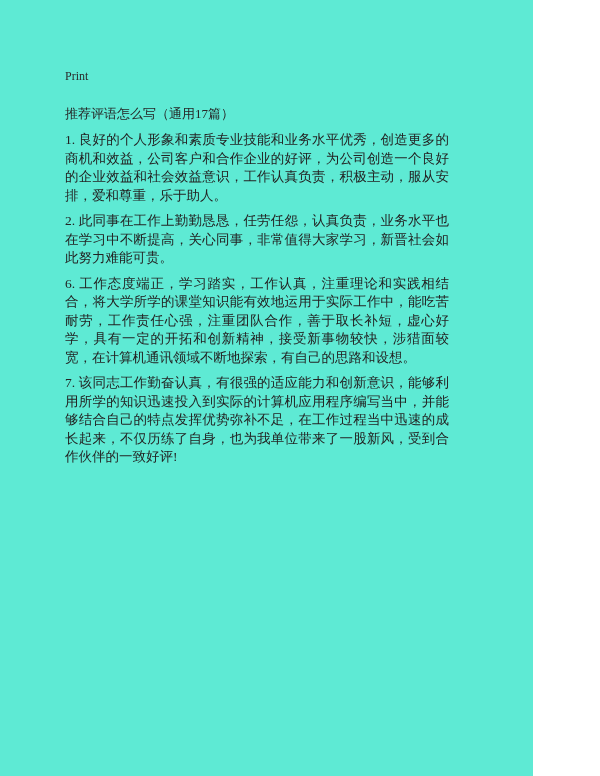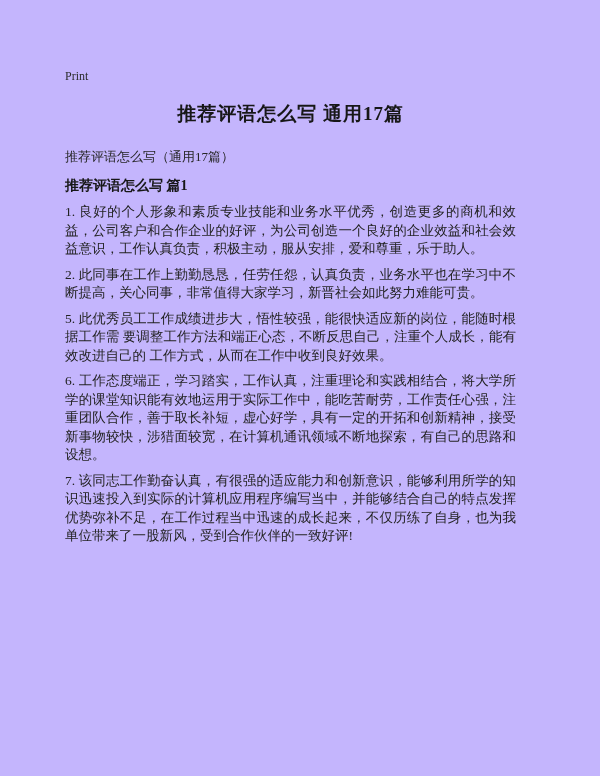--- a/index.html
+++ b/index.html
@@ -6,23 +6,23 @@
   html, body { background: #ffffff; }
   body {
     width: 600px;
     height: 776px;
     margin: 0 auto;
     font-family: "Liberation Serif", serif;
     color: #1f1f1f;
     overflow: hidden;
   }
   .page {
-    width: 600px;
+    width: 533px;
     height: 776px;
-    background: #c4b5fd;
+    background: #5eead4;
     position: relative;
   }
   .content {
     padding: 66px 84px 0 65px; 
   }
   .print-link {
     display: inline-block;
     font-size: 12px;
     color: #2b2b2b;
     cursor: pointer;
@@ -61,28 +61,25 @@
   }
 </style>
 </head>
 <body>
 
 <div class="page">
   <div class="content">
 
     <button class="print-link">Print</button>
 
-    <h1 class="doc-title">推荐评语怎么写 通用17篇</h1>
 
     <div class="doc-subtitle">推荐评语怎么写（通用17篇）</div>
 
-    <h2 class="section-heading">推荐评语怎么写 篇1</h2>
 
     <div class="paragraphs">
       <p>1. 良好的个人形象和素质专业技能和业务水平优秀，创造更多的商机和效益，公司客户和合作企业的好评，为公司创造一个良好的企业效益和社会效益意识，工作认真负责，积极主动，服从安排，爱和尊重，乐于助人。</p>
       <p>2. 此同事在工作上勤勤恳恳，任劳任怨，认真负责，业务水平也在学习中不断提高，关心同事，非常值得大家学习，新晋社会如此努力难能可贵。</p>
-      <p>5. 此优秀员工工作成绩进步大，悟性较强，能很快适应新的岗位，能随时根据工作需 要调整工作方法和端正心态，不断反思自己，注重个人成长，能有效改进自己的 工作方式，从而在工作中收到良好效果。</p>
       <p>6. 工作态度端正，学习踏实，工作认真，注重理论和实践相结合，将大学所学的课堂知识能有效地运用于实际工作中，能吃苦耐劳，工作责任心强，注重团队合作，善于取长补短，虚心好学，具有一定的开拓和创新精神，接受新事物较快，涉猎面较宽，在计算机通讯领域不断地探索，有自己的思路和设想。</p>
       <p>7. 该同志工作勤奋认真，有很强的适应能力和创新意识，能够利用所学的知识迅速投入到实际的计算机应用程序编写当中，并能够结合自己的特点发挥优势弥补不足，在工作过程当中迅速的成长起来，不仅历练了自身，也为我单位带来了一股新风，受到合作伙伴的一致好评!</p>
     </div>
 
   </div>
 </div>
 
 </body></html>

